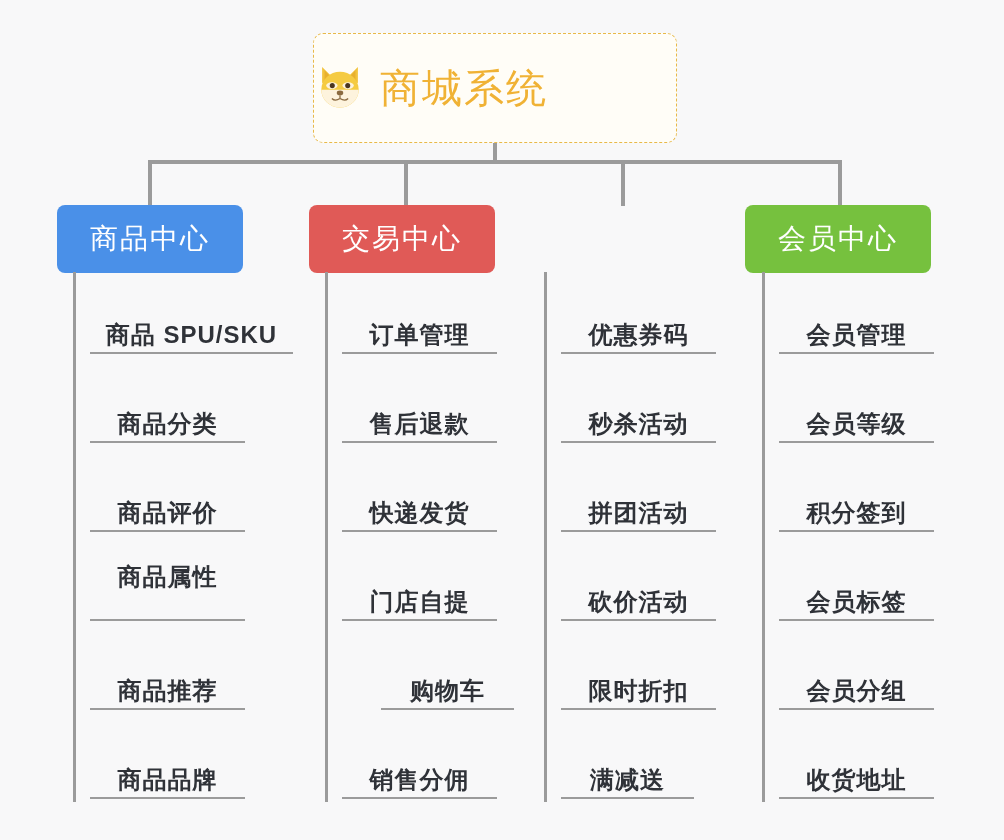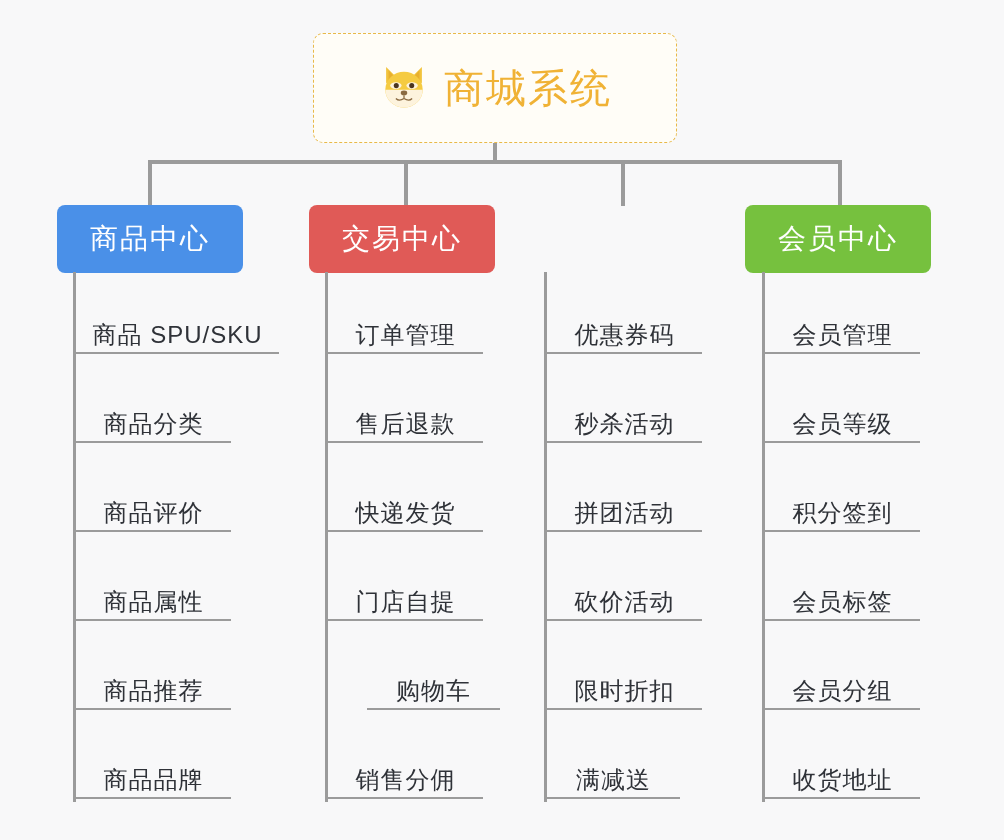--- a/index.html
+++ b/index.html
@@ -27,21 +27,20 @@
     left: 313px;
     top: 33px;
     width: 364px;
     height: 110px;
     background: #fffdf7;
     border: 1.5px dashed #e8b949;
     border-radius: 10px;
     box-sizing: border-box;
     display: flex;
     align-items: center;
-    justify-content: center;
     gap: 14px;
   }
   .root-emoji {
     width: 52px;
     height: 52px;
     position: relative;
     flex: none;
   }
   .root-title {
     font-size: 40px;
@@ -84,28 +83,29 @@
   }
   .leaf-spine {
     position: absolute;
     left: 0;
     top: 0;
     width: 3px;
     background: #9b9b9b;
   }
   .leaf-item {
     position: absolute;
-    left: 3px;
+    left: 17px;
     border-bottom: 2px solid #9b9b9b;
     box-sizing: border-box;
     display: flex;
     align-items: flex-end;
     justify-content: center;
     padding: 0 18px 4px 18px;
     height: 82px;
+    font-weight: bold;
   }
   .leaf-label {
     font-size: 24px;
     color: #2f3238;
     letter-spacing: 1px;
     white-space: nowrap;
     line-height: 1.1;
   }
 </style>
 </head>
@@ -156,21 +156,21 @@
     <div class="leaf-spine" style="height:530px;"></div>
     <div class="leaf-item" style="top:0px; width:203px;">
       <span class="leaf-label">商品 SPU/SKU</span>
     </div>
     <div class="leaf-item" style="top:89px; width:155px;">
       <span class="leaf-label">商品分类</span>
     </div>
     <div class="leaf-item" style="top:178px; width:155px;">
       <span class="leaf-label">商品评价</span>
     </div>
-    <div class="leaf-item" style="top:267px; width:155px;">
+    <div class="leaf-item" style="top:267px; width:155px;align-items:center;">
       <span class="leaf-label">商品属性</span>
     </div>
     <div class="leaf-item" style="top:356px; width:155px;">
       <span class="leaf-label">商品推荐</span>
     </div>
     <div class="leaf-item" style="top:445px; width:155px;">
       <span class="leaf-label">商品品牌</span>
     </div>
   </div>
 

